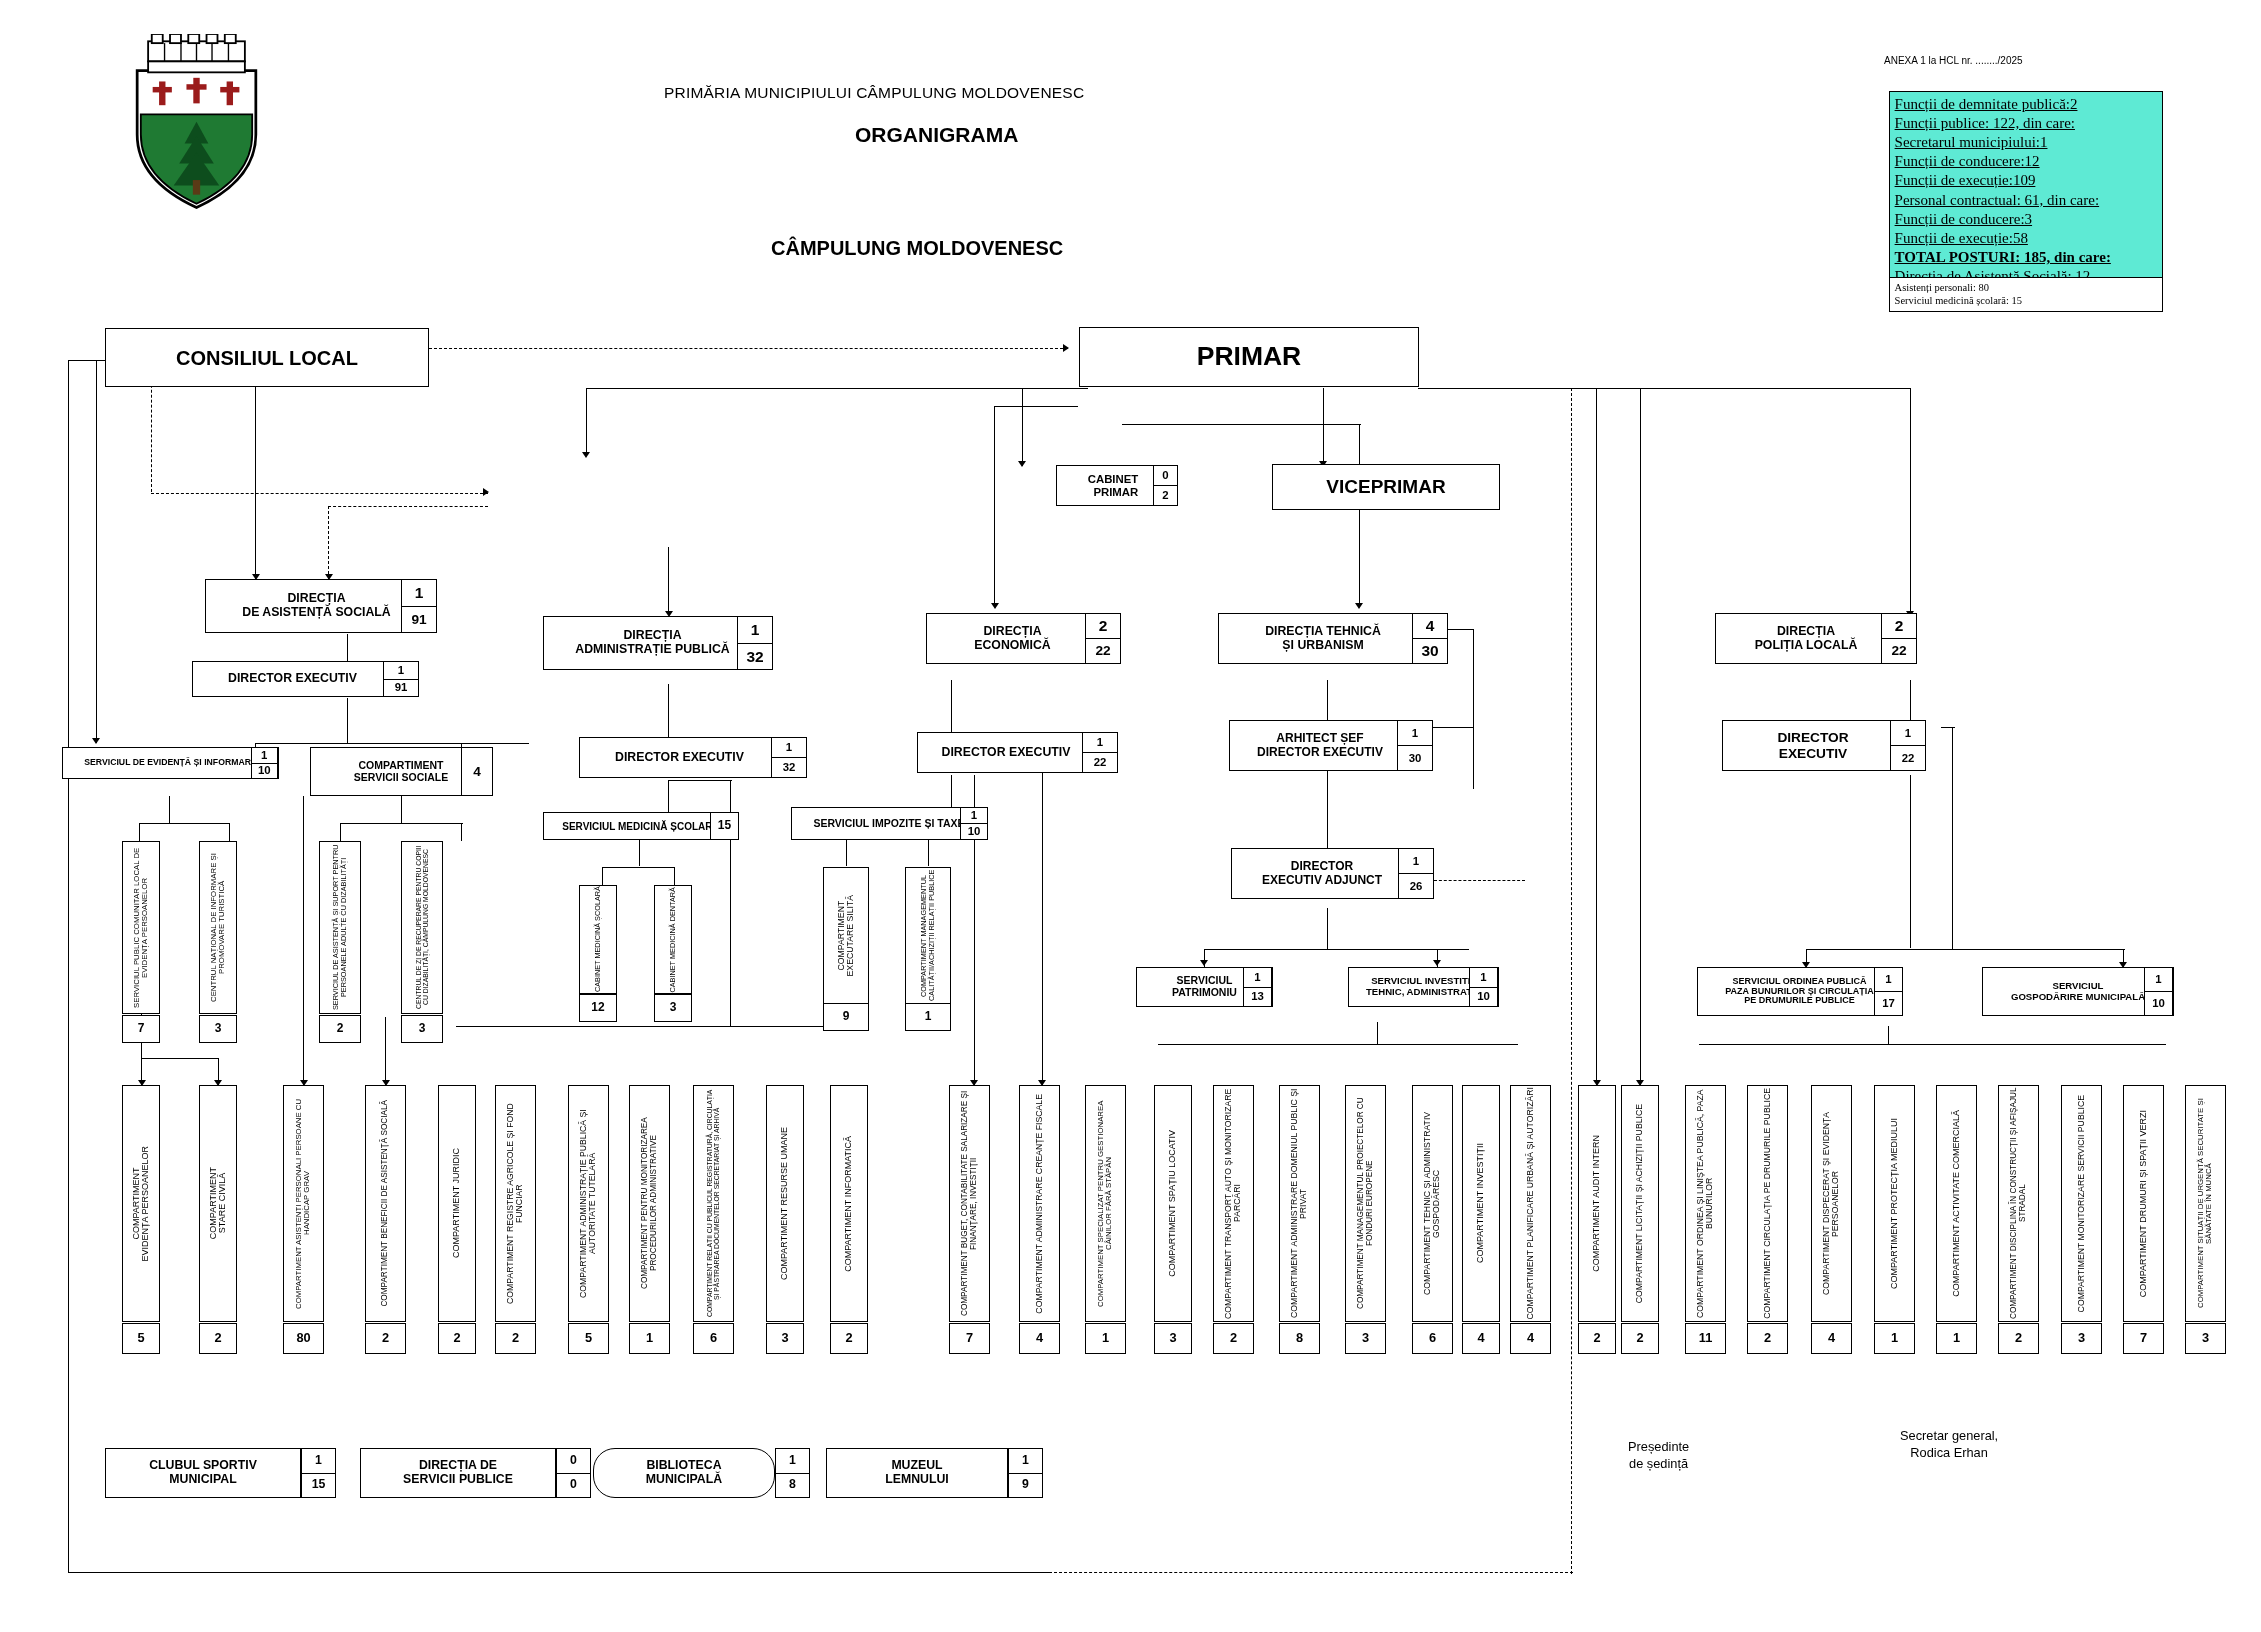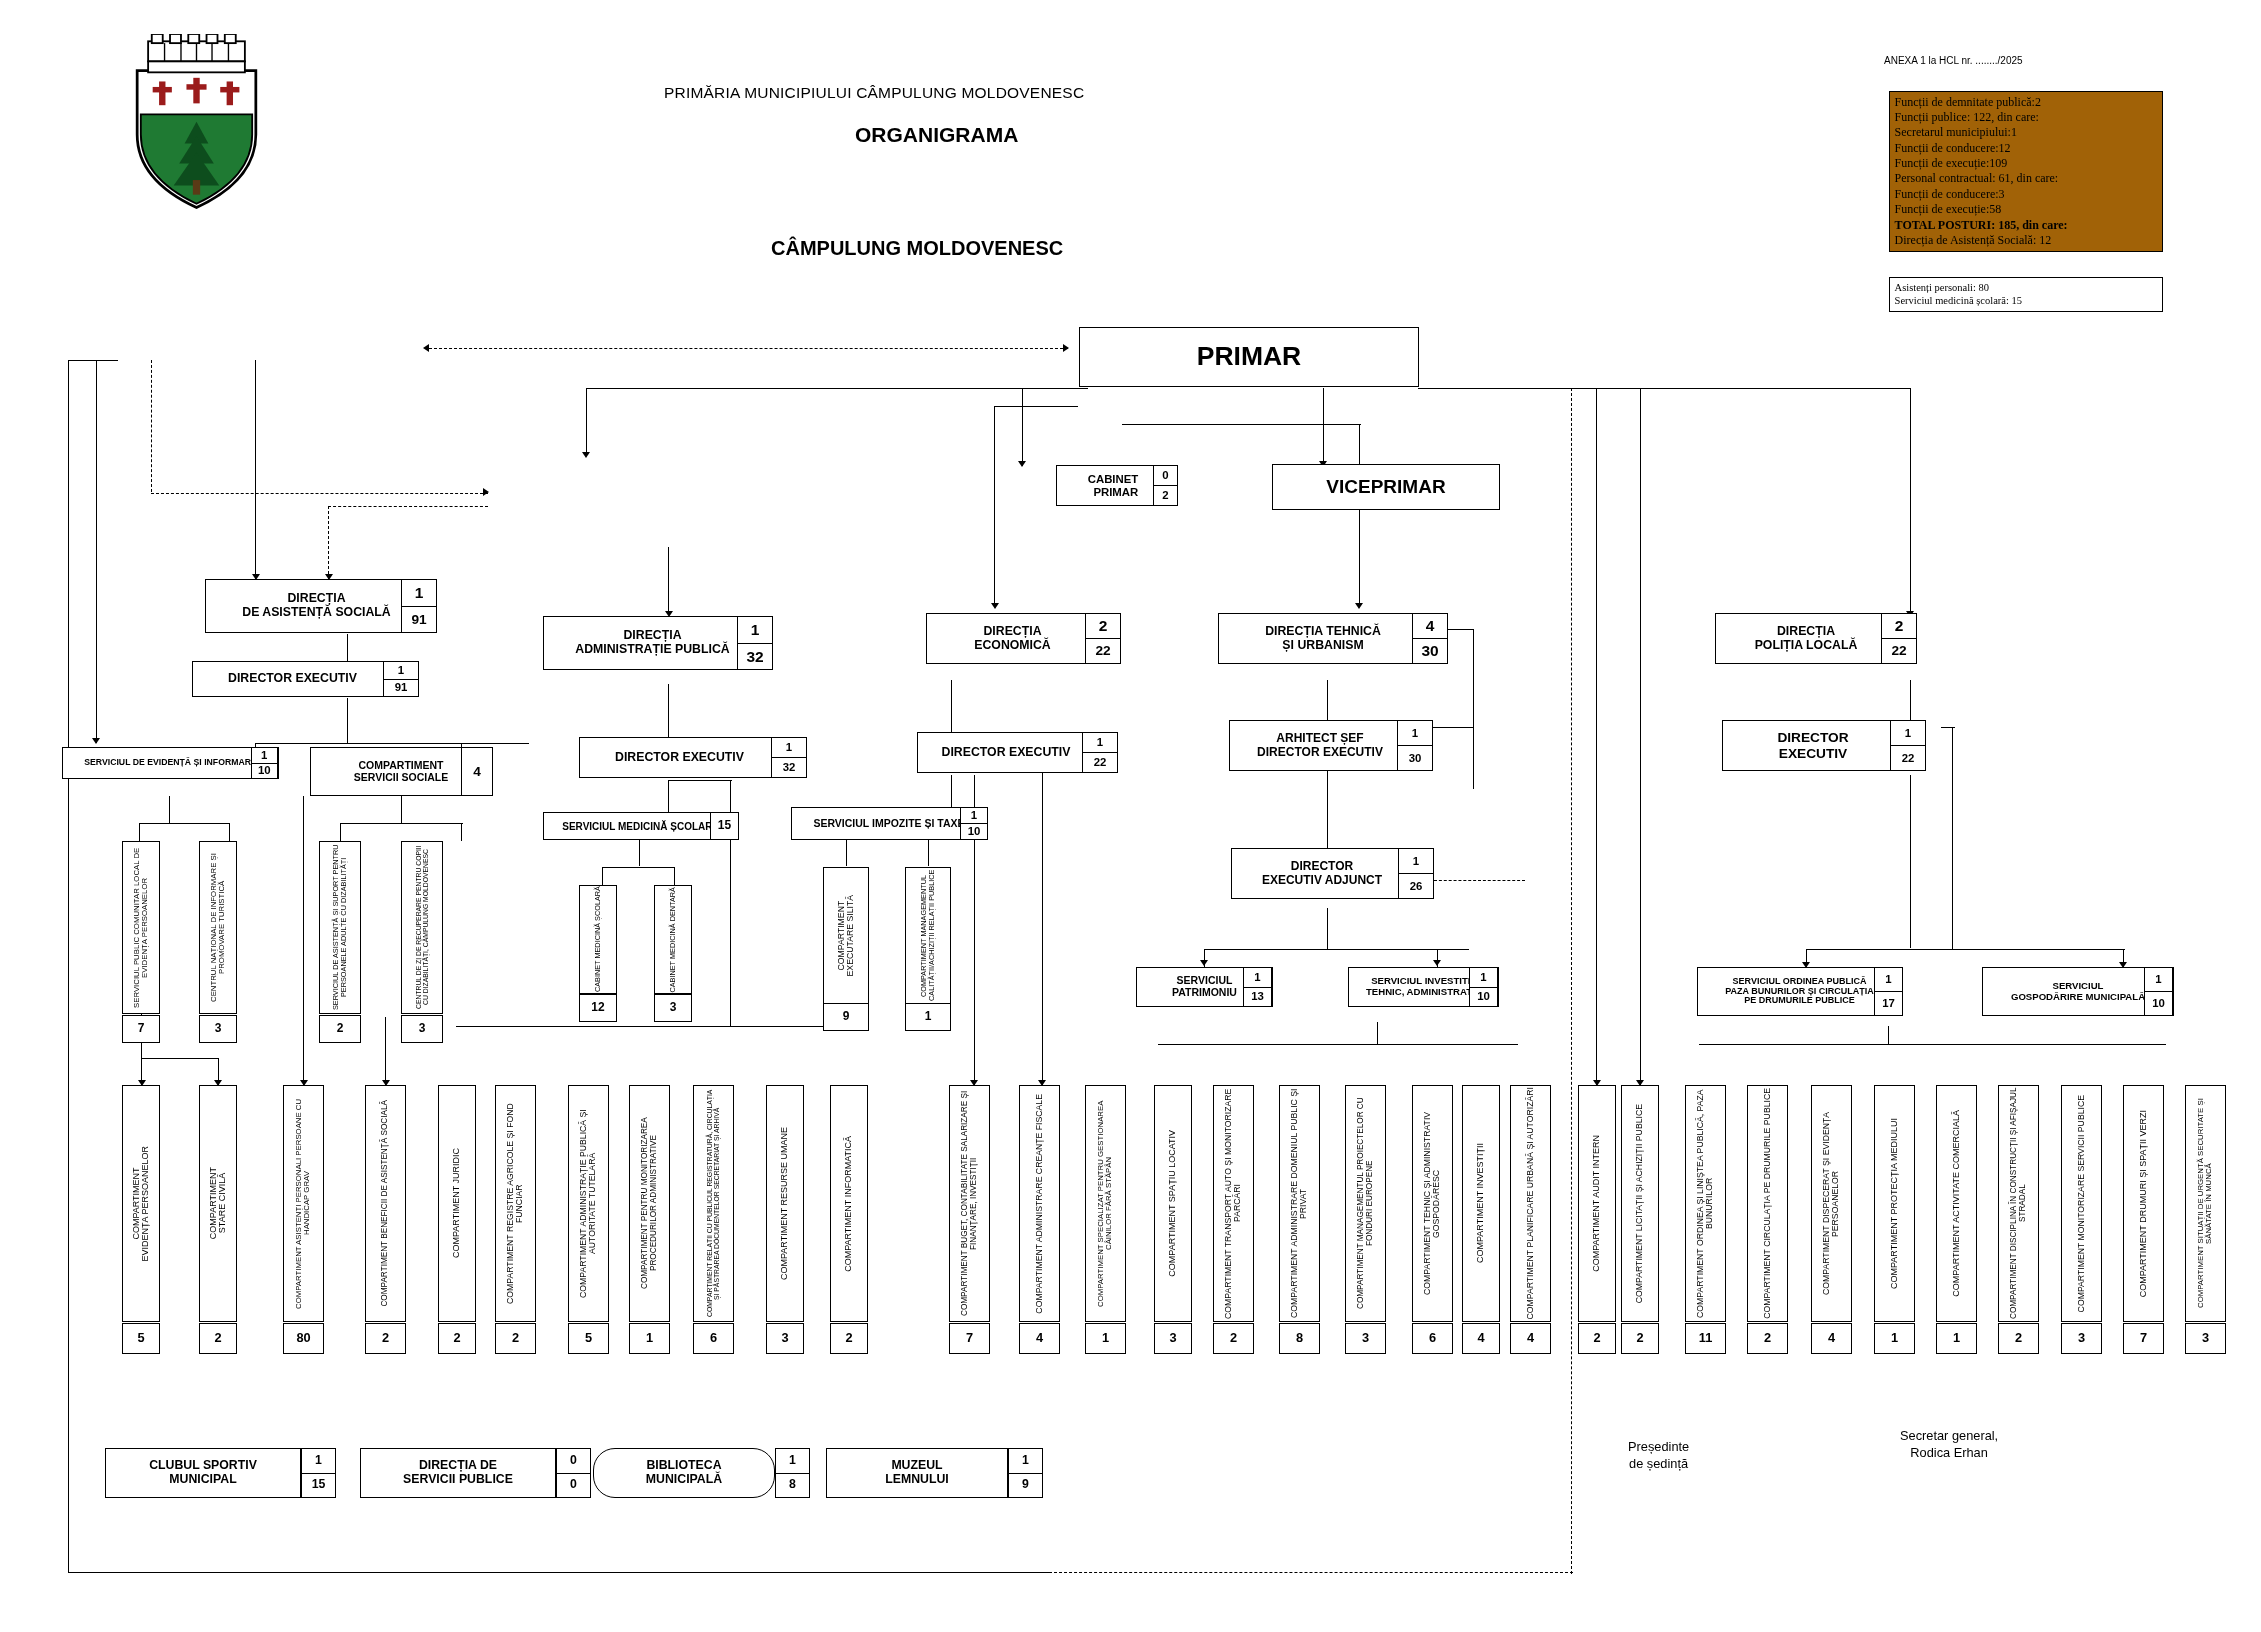--- a/index.html
+++ b/index.html
@@ -30,21 +30,21 @@
   .arr-l{position:absolute;width:0;height:0;border-top:4.1px solid transparent;border-bottom:4.1px solid transparent;border-right:6.4px solid #000;}
   .arr-r{position:absolute;width:0;height:0;border-top:4.1px solid transparent;border-bottom:4.1px solid transparent;border-left:6.4px solid #000;}
 
   
   .hdr1{position:absolute;font-size:15.5px;letter-spacing:0.2px;}
   .hdr2{position:absolute;font-size:21px;font-weight:bold;}
   .hdr3{position:absolute;font-size:16.4px;font-weight:bold;}
   .hdr4{position:absolute;font-size:20px;font-weight:bold;}
 
   .anexa{position:absolute;font-size:10px;}
-  .legend{position:absolute;box-sizing:border-box;border:0.9px solid #000;font-family:"Liberation Serif",serif;font-size:12px;line-height:1.28;padding:2.7px 4.6px;background:#a16207;}
+  .legend{position:absolute;box-sizing:border-box;border:0.9px solid #000;font-family:"Liberation Serif",serif;font-size:15px;line-height:1.28;padding:2.7px 4.6px;background:#5eead4;text-decoration:underline;}
   .legend2{position:absolute;box-sizing:border-box;border:0.9px solid #000;font-family:"Liberation Serif",serif;font-size:10.5px;line-height:1.3;padding:2.7px 4.6px;background:#fff;}
   .numcell{display:flex;align-items:center;justify-content:center;font-weight:bold;box-sizing:border-box;}
 
   .sig{position:absolute;font-size:12.8px;line-height:1.3;text-align:center;}
 
   
   .coa{position:absolute;}
 </style>
 </head>
 <body>
@@ -255,20 +255,23 @@
   <div class="ln lv" style="left:1952px;top:727px;height:223px;"></div>
   <div class="ln lh" style="left:1941px;top:727px;width:13.7px;"></div>
 
   <div class="ln lh" style="left:1699px;top:1044px;width:465px;"></div>
   <div class="ln lv" style="left:1888px;top:1026px;height:18px;"></div>
   <div class="ln lh" style="left:2043px;top:1044px;width:123px;"></div>
 
   <div class="dash-v" style="left:1571px;top:388px;height:1186px;"></div>
   <div class="dash-h" style="left:1049px;top:1572px;width:524px;"></div>
 
+  <div class="box" style="left:105px;top:328px;width:324px;height:59px;">
+    <span class="lbl" style="font-size:20px;font-weight:bold;">CONSILIUL LOCAL</span>
+  </div>
 
   <div class="box" style="left:1079px;top:327px;width:340px;height:60px;">
     <span class="lbl" style="font-size:26.5px;font-weight:bold;">PRIMAR</span>
   </div>
 
   <div class="box" style="left:1056px;top:465px;width:114px;height:41px;text-align:right;">
     <span class="lbl" style="font-size:11.4px;font-weight:bold;white-space:pre-line;">CABINET
 PRIMAR</span>
   </div>
   <div class="box thin" style="left:1153px;top:465px;width:24.6px;height:41px;flex-direction:column;padding:0;">

